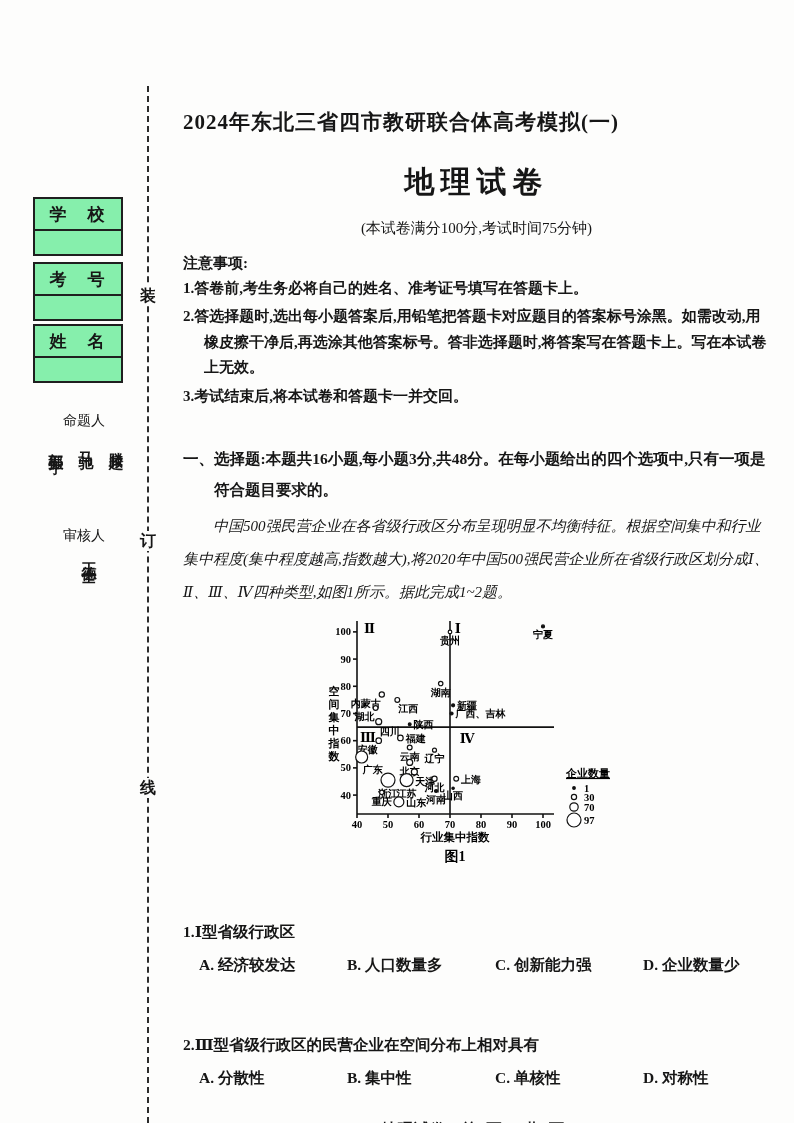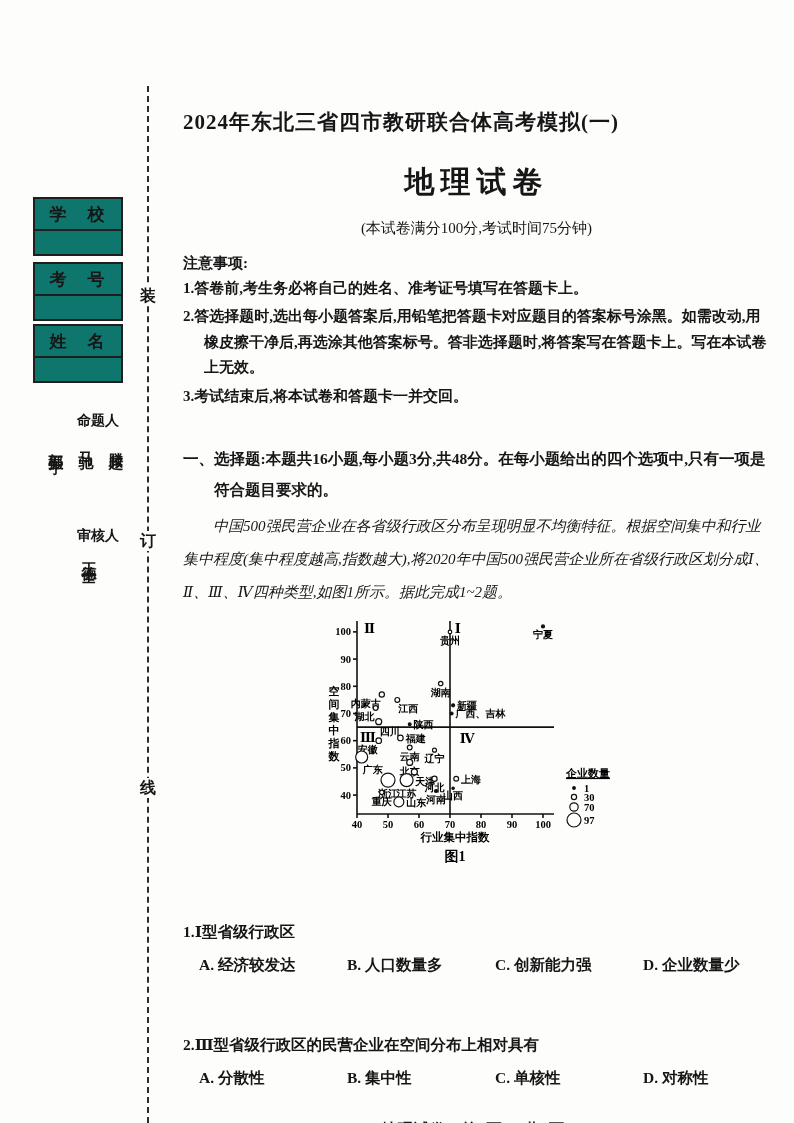--- a/index.html
+++ b/index.html
@@ -7,26 +7,26 @@
     font-family:"Liberation Serif","DejaVu Serif",serif; color:#161616; }
   .page { position:relative; width:794px; height:1123px; background:#fdfdfc; }
 
   
   .binding-line { position:absolute; left:147px; top:86px; height:1037px; width:0;
     border-left:2px dashed #2b2b2b; }
   .binding-char { position:absolute; left:138px; width:20px; text-align:center;
     background:#fdfdfc; font-weight:bold; font-size:16px; line-height:20px; z-index:2; }
 
   
-  .side-box { position:absolute; left:33px; width:90px; border:2px solid #1f1f1f; background:#0f766e; }
+  .side-box { position:absolute; left:33px; width:90px; border:2px solid #1f1f1f; background:#86efac; }
   .side-box .lbl { height:32px; border-bottom:2px solid #1f1f1f; text-align:center;
     font-size:17px; font-weight:bold; line-height:31px; letter-spacing:2px; }
   .side-box .blank { height:23px; }
-  .side-title { position:absolute; left:56px; width:84px; text-align:center;
-    font-size:14px; font-weight:bold; }
+  .side-title { position:absolute; left:42px; width:84px; text-align:center;
+    font-size:14px; font-weight:normal; }
   .names-row { position:absolute; display:flex; justify-content:space-between; }
   .vname { writing-mode:vertical-lr; text-orientation:upright; font-size:15px;
     font-weight:bold; letter-spacing:3px; line-height:22px; }
 
   
   .main { position:absolute; left:183px; top:0; width:587px; }
   .page-title { margin-top:108px; text-align:left; font-size:21px; font-weight:bold;
     letter-spacing:1px; }
   .subject-title { margin-top:26px; text-align:center; font-size:30px; font-weight:bold;
     letter-spacing:6px; }

